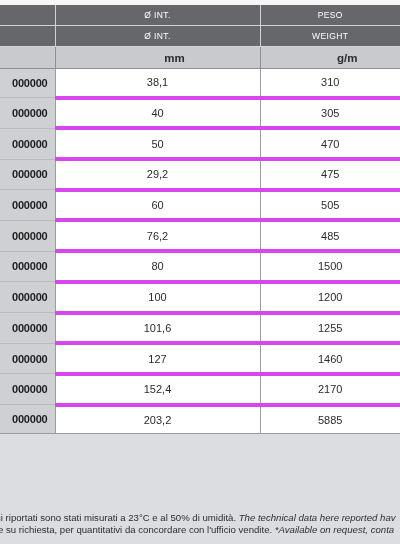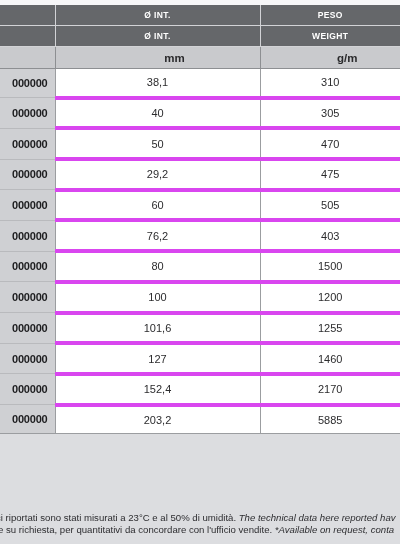--- a/index.html
+++ b/index.html
@@ -54,21 +54,21 @@
     vertical-align: middle;
     font-weight: normal;
   }
 
   
   tr.head-row th {
     height: 20px;
     background: #65676a;
     color: #ffffff;
     font-size: 8.5px;
-    font-weight: bold;
+    font-weight: normal;
     letter-spacing: 0.4px;
     border-right: 1px solid #d2d3d6;
     border-bottom: 1px solid #d2d3d6;
   }
   tr.head-row th.code-head {
     background: #65676a;
   }
   tr.head-row th:last-child { border-right: none; }
 
   
@@ -188,21 +188,21 @@
           <td>475</td>
         </tr>
         <tr class="data-row">
           <td class="code-cell">000000</td>
           <td>60</td>
           <td>505</td>
         </tr>
         <tr class="data-row">
           <td class="code-cell">000000</td>
           <td>76,2</td>
-          <td>403</td>
+          <td>485</td>
         </tr>
         <tr class="data-row">
           <td class="code-cell">000000</td>
           <td>80</td>
           <td>1500</td>
         </tr>
         <tr class="data-row">
           <td class="code-cell">000000</td>
           <td>100</td>
           <td>1200</td>

